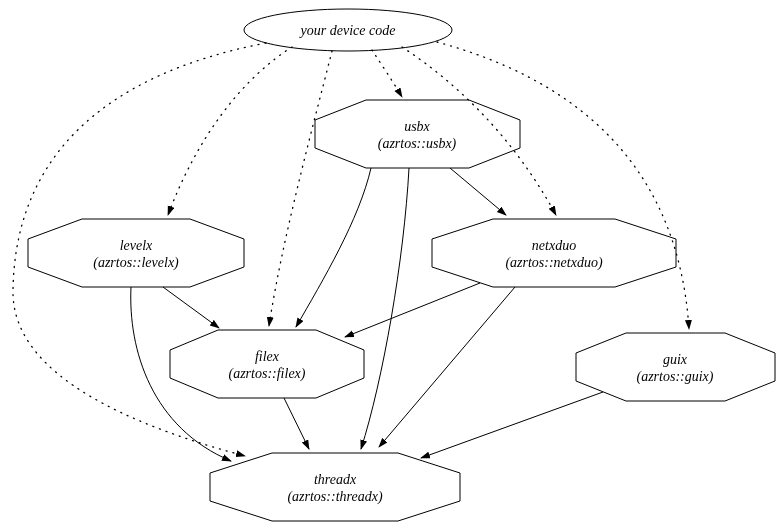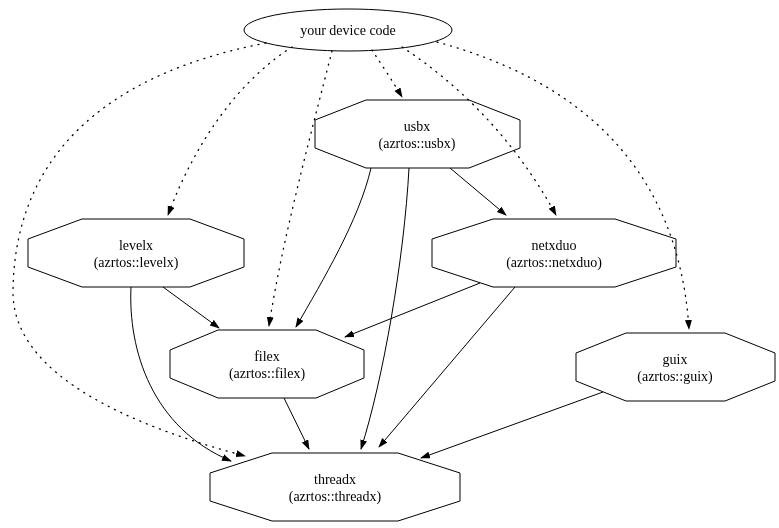--- a/index.html
+++ b/index.html
@@ -1,16 +1,16 @@
 <!DOCTYPE html>
 <html><head>
 <meta charset="utf-8">
 <style>
   html, body { margin: 0; padding: 0; background: #ffffff; }
-  .stage { position: relative; width: 779px; height: 528px; background: #ffffff; }
+  .stage { position: relative; width: 779px; height: 528px; background: #ffffff; font-style: italic; }
   svg { display: block; }
   .node-shape { fill: none; stroke: #000000; stroke-width: 1; }
   .edge { fill: none; stroke: #000000; stroke-width: 1; }
   .edge.dotted { stroke-dasharray: 1 6; stroke-linecap: round; stroke-width: 1.3; }
   .node-label {
     font-family: "Liberation Serif", "DejaVu Serif", serif;
     font-size: 14px;
     fill: #000000;
     text-anchor: middle;
   }

